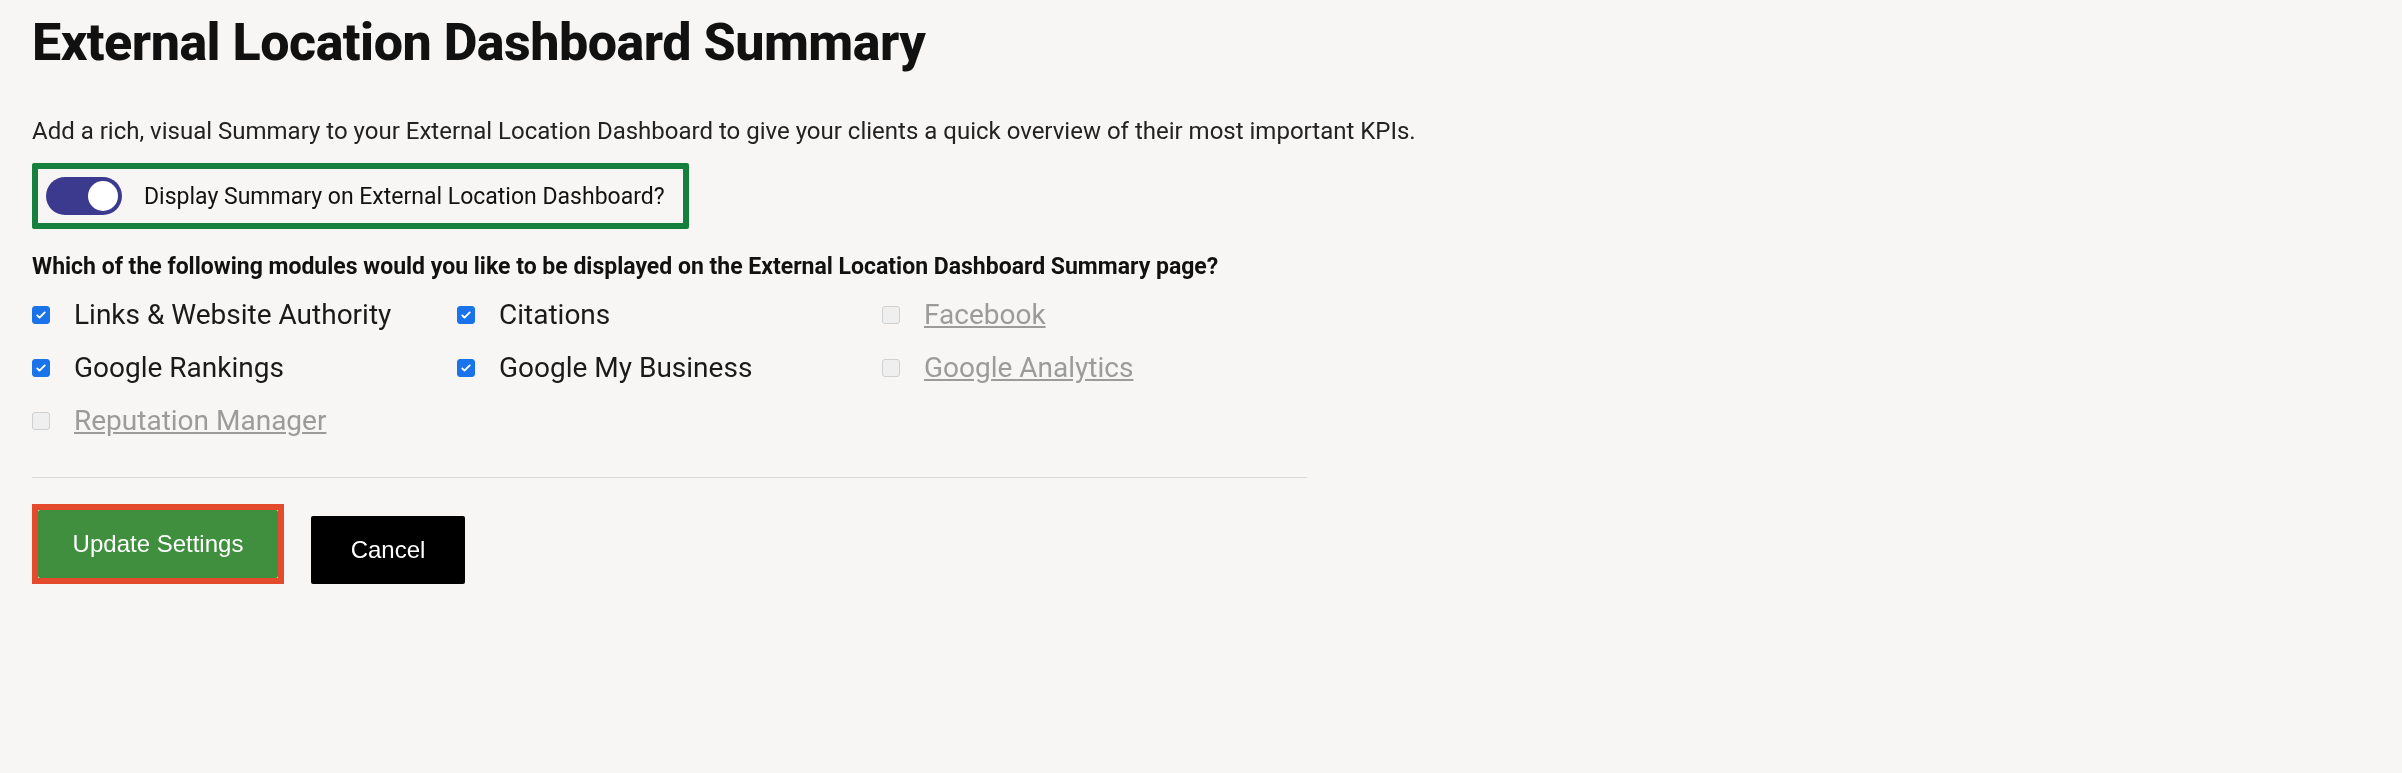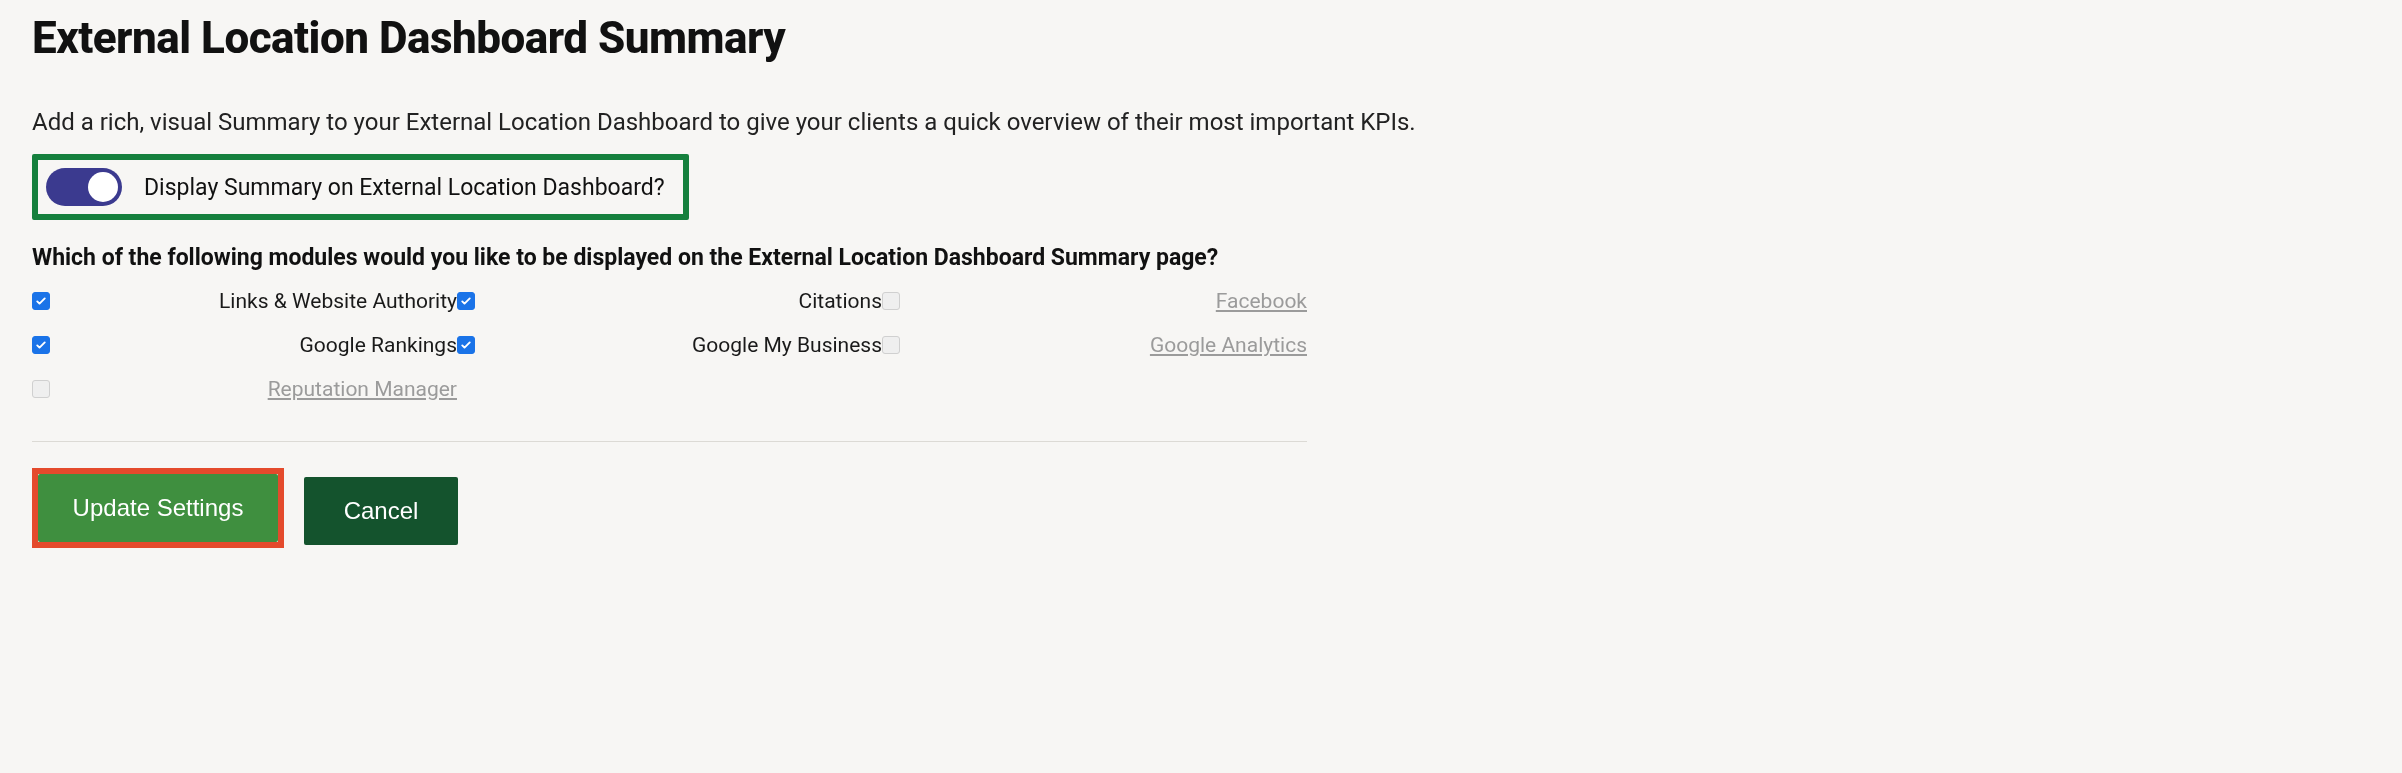--- a/index.html
+++ b/index.html
@@ -4,21 +4,21 @@
   <style>
     * { box-sizing: border-box; margin: 0; padding: 0; }
     body {
       background: #f7f6f4;
       font-family: -apple-system, BlinkMacSystemFont, "Segoe UI", Roboto, Helvetica, Arial, sans-serif;
       padding: 12px 32px 30px 32px;
       color: #1a1a1a;
       width: 2402px;
     }
     h1.page-title {
-      font-size: 44px;
+      font-size: 52px;
       font-weight: 800;
       letter-spacing: -0.5px;
       color: #111;
       margin-bottom: 6px;
     }
     p.page-subtitle {
       font-size: 24px;
       color: #222;
       margin-bottom: 18px;
       font-weight: 400;
@@ -72,23 +72,22 @@
       grid-template-columns: 425px 425px 425px;
       row-gap: 20px;
       column-gap: 0;
       margin-bottom: 40px;
       width: 1275px;
     }
 
     .module-item {
       display: flex;
       align-items: center;
-      gap: 8px;
-      font-size: 21px;
-      justify-content: space-between;
+      gap: 24px;
+      font-size: 28px;
     }
     .module-item.disabled {
       color: #9b9b9b;
       text-decoration: underline;
     }
 
     .cb {
       width: 18px;
       height: 18px;
       border-radius: 3px;
@@ -117,22 +116,22 @@
 
     hr.divider {
       border: none;
       border-top: 1px solid #dcdad5;
       margin-bottom: 26px;
       width: 1275px;
     }
 
     .actions-row {
       display: flex;
-      gap: 20px;
-      align-items: center;
+      gap: 27px;
+      align-items: flex-end;
     }
 
     .btn {
       font-size: 24px;
       padding: 20px 32px;
       color: #fff;
       border: none;
       cursor: pointer;
       font-weight: 400;
       border-radius: 2px;
@@ -140,21 +139,21 @@
     .btn-primary-wrap {
       border: 6px solid #e44a2c;
       padding: 0;
       display: inline-block;
     }
     .btn-primary {
       background: #3f8f3f;
       min-width: 240px;
     }
     .btn-secondary {
-      background: #14532d;
+      background: #000000;
       min-width: 154px;
       margin-top: 6px;
     }
   </style>
 </head>
 <body>
 
 
 
 <h1 class="page-title">External Location Dashboard Summary</h1>

